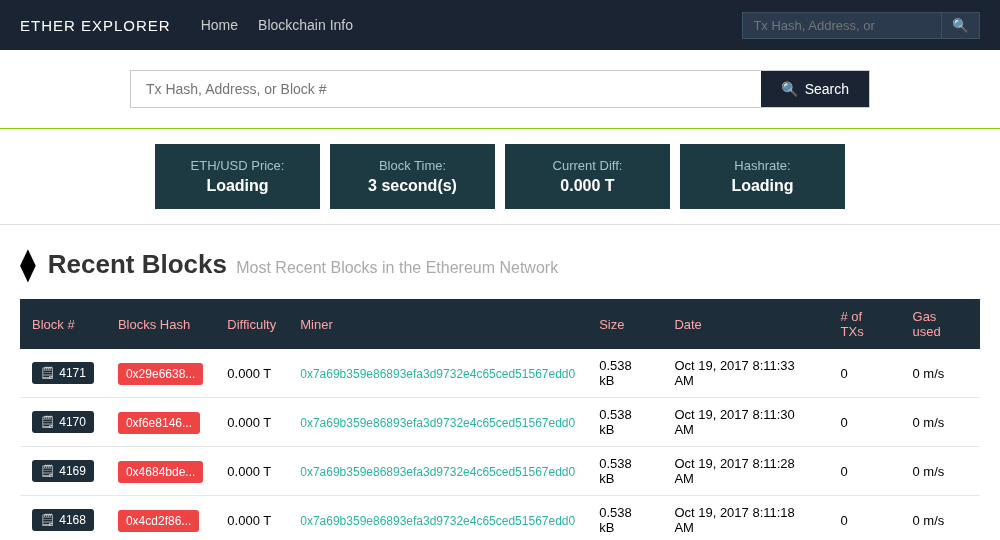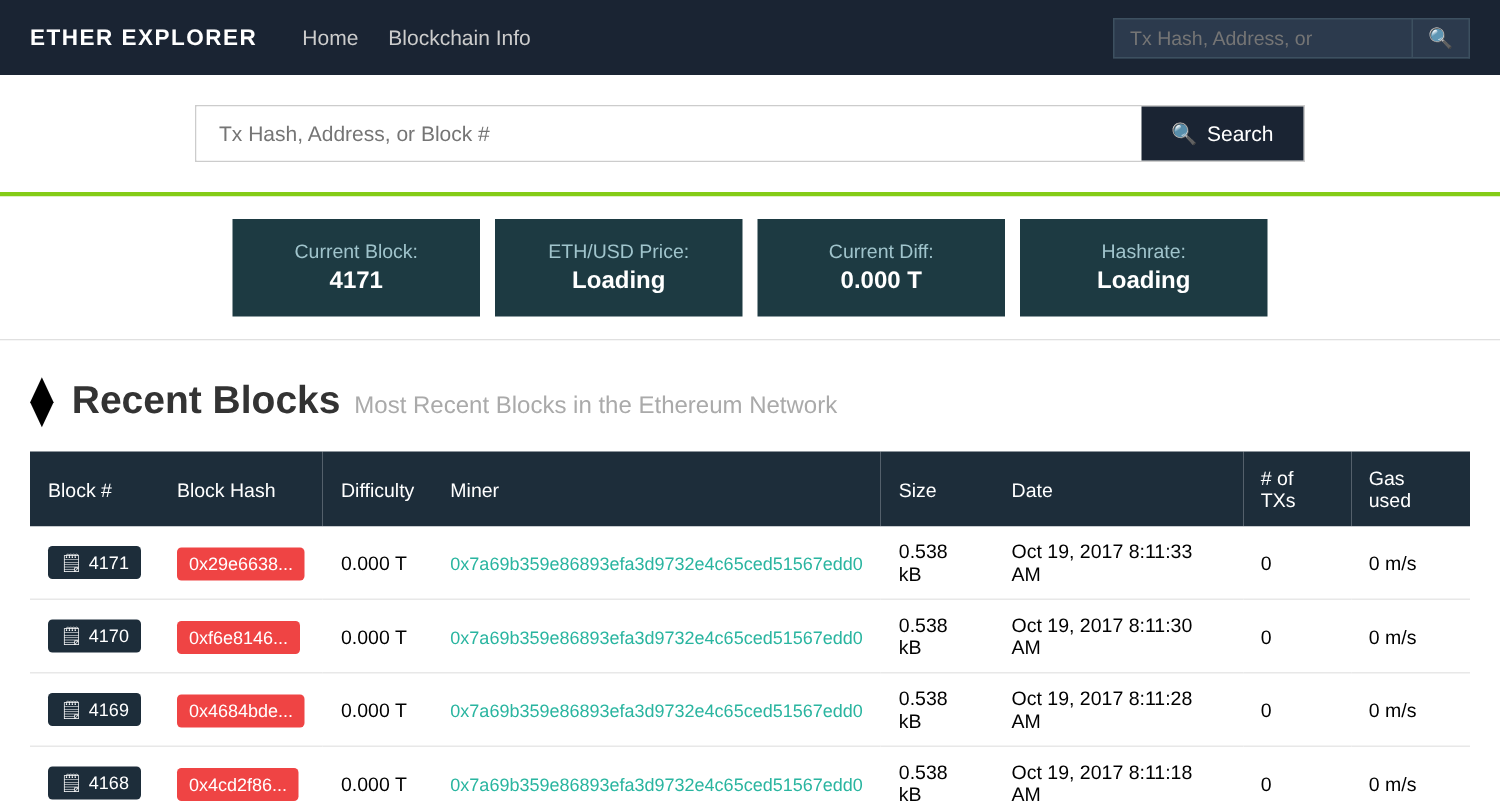--- a/index.html
+++ b/index.html
@@ -8,21 +8,21 @@
     
     nav {
       background: #1a2433;
       display: flex;
       align-items: center;
       padding: 0 20px;
       height: 50px;
     }
     .nav-brand {
       color: white;
-      font-weight: bold;
+      font-weight: normal;
       font-size: 15px;
       margin-right: 30px;
       letter-spacing: 1px;
     }
     .nav-links {
       display: flex;
       gap: 20px;
       flex: 1;
       text-align: right;
     }
@@ -53,21 +53,21 @@
       padding: 5px 10px;
       cursor: pointer;
     }
 
     
     .search-section {
       background: white;
       padding: 20px;
       display: flex;
       justify-content: center;
-      border-bottom: 3px solid #84cc16;
+      border-bottom: 1px solid #84cc16;
     }
     .search-bar {
       display: flex;
       width: 740px;
       border: 1px solid #ccc;
     }
     .search-bar input {
       flex: 1;
       padding: 10px 15px;
       border: none;
@@ -149,21 +149,21 @@
     }
 
     
     table {
       width: 100%;
       border-collapse: collapse;
       font-size: 13px;
     }
     thead tr {
       background: #1d2d3a;
-      color: #ffffff;
+      color: #fca5a5;
     }
     thead th {
       padding: 10px 12px;
       text-align: left;
       font-weight: normal;
     }
     tbody tr {
       border-bottom: 1px solid #e8e8e8;
       background: white;
     }
@@ -218,26 +218,26 @@
     <input type="text" placeholder="Tx Hash, Address, or Block #" style="">
     <button class="search-bar-btn">
       <span>🔍</span>
       <span>Search</span>
     </button>
   </div>
 </div>
 
 <div class="stats-section">
   <div class="stat-card">
-    <span class="stat-label">Current Block:</span>
-    <span class="stat-value">4171</span>
-  </div>
-  <div class="stat-card">
     <span class="stat-label">ETH/USD Price:</span>
     <span class="stat-value">Loading</span>
+  </div>
+  <div class="stat-card">
+    <span class="stat-label">Block Time:</span>
+    <span class="stat-value">3 second(s)</span>
   </div>
   <div class="stat-card">
     <span class="stat-label">Current Diff:</span>
     <span class="stat-value">0.000 T</span>
   </div>
   <div class="stat-card">
     <span class="stat-label">Hashrate:</span>
     <span class="stat-value">Loading</span>
   </div>
 </div>
@@ -248,21 +248,21 @@
     <h2>
       <span>Recent Blocks</span>
       <span class="subtitle">Most Recent Blocks in the Ethereum Network</span>
     </h2>
   </div>
 
   <table>
     <thead>
       <tr>
         <th>Block #</th>
-        <th>Block Hash</th>
+        <th>Blocks Hash</th>
         <th>Difficulty</th>
         <th>Miner</th>
         <th>Size</th>
         <th>Date</th>
         <th># of TXs</th>
         <th>Gas used</th>
       </tr>
     </thead>
     <tbody id="blocks-tbody">
     <tr>

